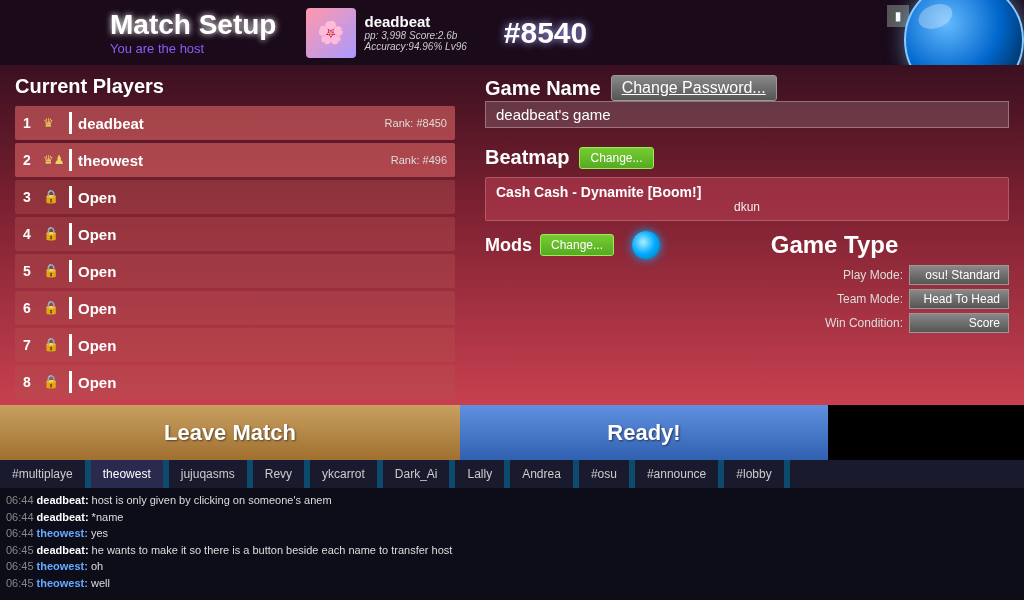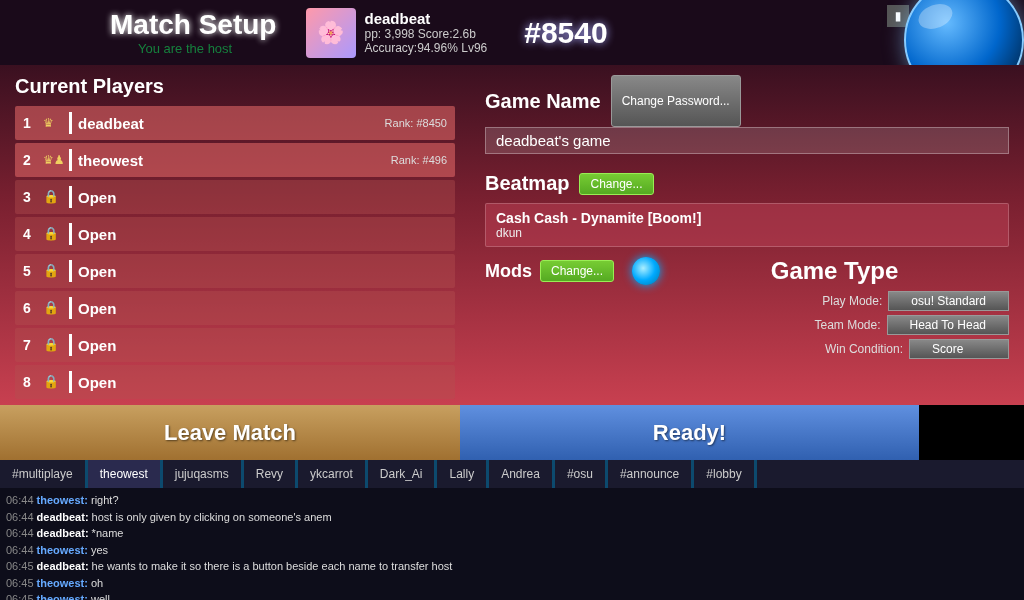--- a/index.html
+++ b/index.html
@@ -26,22 +26,21 @@
       flex: 0 0 auto;
     }
     #title-area h1 {
       font-size: 28px;
       font-weight: bold;
       color: #fff;
       text-shadow: 0 0 6px #fff;
     }
     #title-area p {
       font-size: 13px;
-      color: #15803d;
-      margin-left: 28px;
+      color: #8b5cf6;
     }
     #user-info {
       display: flex;
       align-items: center;
       margin-left: 30px;
     }
     #avatar {
       width: 50px;
       height: 50px;
       background: linear-gradient(135deg, #f9a, #a9f);
@@ -55,22 +54,23 @@
     }
     #user-details {
       margin-left: 8px;
     }
     #username-display {
       font-size: 15px;
       font-weight: bold;
       color: #fff;
     }
     #user-stats {
-      font-size: 12px;
+      font-size: 10px;
       color: #ccc;
+      font-style: italic;
     }
     #score-display {
       font-size: 30px;
       font-weight: bold;
       color: #fff;
       margin-left: 10px;
       text-shadow: 0 0 8px #aaf;
       padding-left: 27px;
     }
     #globe {
@@ -192,24 +192,25 @@
     #game-name-label {
       font-size: 20px;
       font-weight: bold;
       color: #fff;
       margin-right: 10px;
     }
     #change-password-btn {
       background: linear-gradient(to bottom, #888, #555);
       border: 1px solid #999;
       color: #fff;
-      padding: 18px 10px;
-      font-size: 12px;
+      padding: 3px 10px;
+      font-size: 16px;
       cursor: pointer;
       border-radius: 3px;
+      text-decoration: underline;
     }
     #game-name-value {
       background: rgba(255,255,255,0.15);
       border: 1px solid rgba(255,255,255,0.3);
       color: #fff;
       padding: 4px 10px;
       font-size: 15px;
       width: 100%;
       margin-bottom: 10px;
     }
@@ -241,21 +242,21 @@
       border-radius: 2px;
     }
     #beatmap-title {
       font-size: 14px;
       color: #fff;
       font-weight: bold;
     }
     #beatmap-author {
       font-size: 12px;
       color: #eee;
-      text-align: left;
+      text-align: center;
     }
 
     #mods-gametype-row {
       display: flex;
       align-items: flex-start;
     }
     #mods-section {
       display: flex;
       align-items: center;
       gap: 8px;
@@ -303,29 +304,29 @@
       font-size: 12px;
       color: #ddd;
       margin-right: 6px;
       min-width: 90px;
       text-align: right;
     }
     .game-type-value {
       background: linear-gradient(to bottom, #888, #555);
       border: 1px solid #999;
       color: #fff;
-      padding: 2px 22px;
+      padding: 2px 8px;
       font-size: 12px;
       min-width: 100px;
-      text-align: left;
+      text-align: right;
     }
 
     
     #action-buttons {
-      width: 919px;
+      width: 828px;
       height: 55px;
       display: flex;
     }
     #leave-match-btn {
       flex: 0 0 460px;
       background: linear-gradient(to bottom, #c8a060, #a07030);
       border: none;
       color: #fff;
       font-size: 22px;
       font-weight: bold;
@@ -351,21 +352,21 @@
       display: flex;
       align-items: stretch;
       overflow: hidden;
     }
     .chat-tab {
       padding: 0 12px;
       display: flex;
       align-items: center;
       font-size: 12px;
       cursor: pointer;
-      border-right: 3px solid #0c4a6e;
+      border-right: 6px solid #0c4a6e;
       white-space: nowrap;
       color: #ccc;
     }
     .chat-tab.active {
       background: #2a2a4e;
       color: #fff;
     }
 
     
     #chat-area {
@@ -522,21 +523,20 @@
   <div class="chat-tab">ykcarrot</div>
   <div class="chat-tab">Dark_Ai</div>
   <div class="chat-tab">Lally</div>
   <div class="chat-tab">Andrea</div>
   <div class="chat-tab">#osu</div>
   <div class="chat-tab">#announce</div>
   <div class="chat-tab">#lobby</div>
 </div>
 
 <div id="chat-area">
-  <div class="chat-line"><span class="chat-time">06:44</span> <span class="chat-user-blue">theowest:</span> right?</div>
   <div class="chat-line"><span class="chat-time">06:44</span> <span class="chat-user-white">deadbeat:</span> host is only given by clicking on someone's anem</div>
   <div class="chat-line"><span class="chat-time">06:44</span> <span class="chat-user-white">deadbeat:</span> *name</div>
   <div class="chat-line"><span class="chat-time">06:44</span> <span class="chat-user-blue">theowest:</span> yes</div>
   <div class="chat-line"><span class="chat-time">06:45</span> <span class="chat-user-white">deadbeat:</span> he wants to make it so there is a button beside each name to transfer host</div>
   <div class="chat-line"><span class="chat-time">06:45</span> <span class="chat-user-blue">theowest:</span> oh</div>
   <div class="chat-line"><span class="chat-time">06:45</span> <span class="chat-user-blue">theowest:</span> well</div>
 
 </div>
 
 </body></html>

